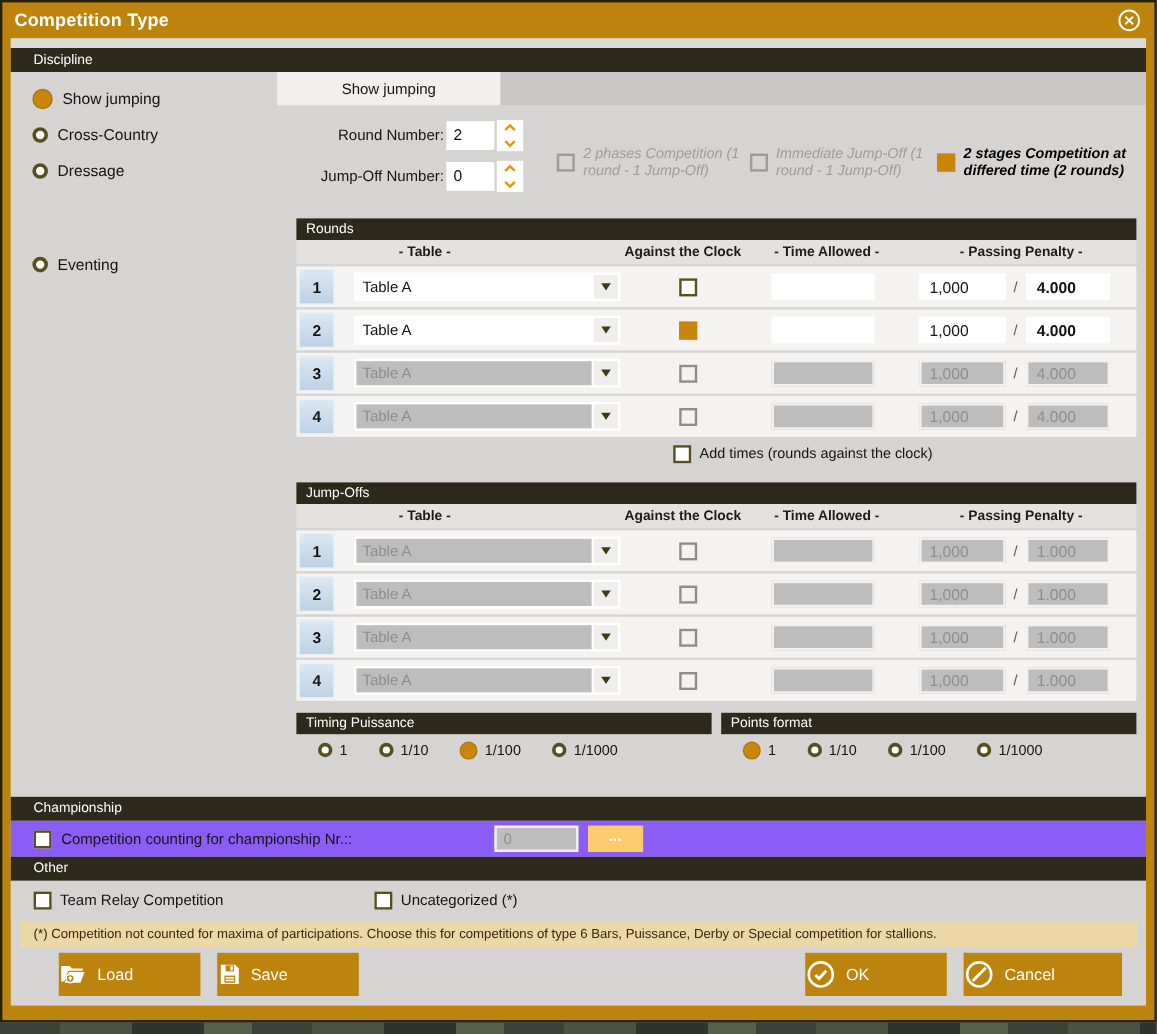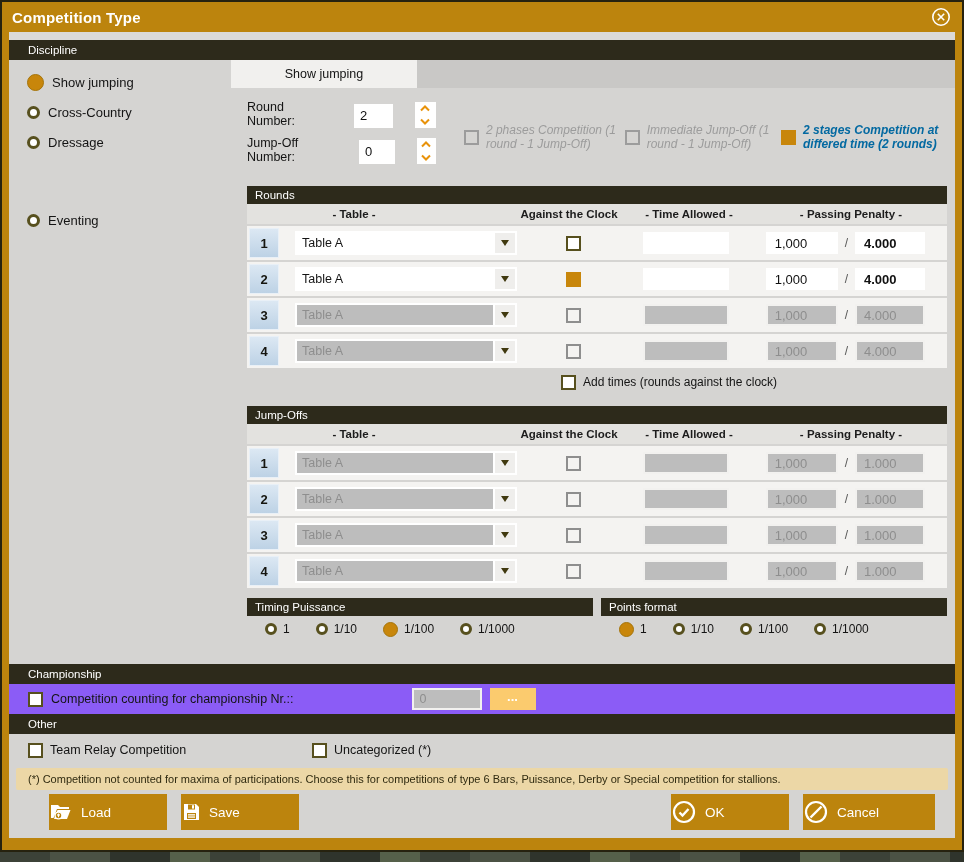--- a/index.html
+++ b/index.html
@@ -29,32 +29,32 @@
   .radio-item.push { margin-top:58px; }
 
   .right-panel { flex:1; display:flex; flex-direction:column; }
   .tabstrip { height:28px; background:#C9C8C6; display:flex; }
   .tab { width:186px; background:#F1F0EE; font-size:12.5px; color:#141414; display:flex; align-items:center; justify-content:center; cursor:pointer; }
   .tab-content { flex:1; background:#D5D4D2; padding:12px 0 0 16px; }
 
   
   .top-row { display:flex; margin-bottom:14px; }
   .numbers { width:316px; }
-  .num-line { display:flex; justify-content:flex-end; align-items:flex-end; gap:22px; margin-bottom:8px; }
+  .num-line { display:flex; justify-content:flex-end; align-items:center; gap:2px; margin-bottom:8px; }
   .num-label { font-size:12.5px; color:#141414; }
   .num-field { width:40px; height:24px; background:#fff; font-size:13px; color:#111; padding:4px 0 0 6px; }
   .spinner { width:22px; height:26px; background:#fff; display:flex; flex-direction:column; }
   .spin-btn { flex:1; display:flex; align-items:center; justify-content:center; cursor:pointer; }
   .modes { margin-left:28px; padding-top:2px; display:flex; flex-direction:row; gap:7px;font-style:italic; }
   .mode { display:flex; align-items:center; gap:7px; }
   .chk { width:15px; height:15px; background:#fff; border:2px solid #57501E; flex:none; cursor:pointer; }
   .chk.checked { background:#C8860B; border-color:#C8860B; }
   .chk.gray { border-color:#9C9C9C; background:#D5D4D2; }
   .mode-label { font-size:12px; color:#9C9C9C; }
-  .mode.on .mode-label { color:#0369a1; font-weight:600; }
+  .mode.on .mode-label { color:#000000; font-weight:600; }
 
   
   .group { width:700px; margin-bottom:10px; }
   .group-header { height:18px; line-height:18px; background:#2D2A1B; color:#fff; font-size:11.5px; padding-left:8px; }
   .col-headers { height:20px; background:#E3E2DF; display:flex; align-items:center; font-size:11.5px; font-weight:600; color:#1c1c1c; }
   .ch-table { width:214px; text-align:center; }
   .ch-clock { width:140px; margin-left:38px; text-align:center; }
   .ch-time  { width:100px; text-align:center; }
   .ch-pen   { width:140px; margin-left:auto; margin-right:26px; text-align:center; }
 

